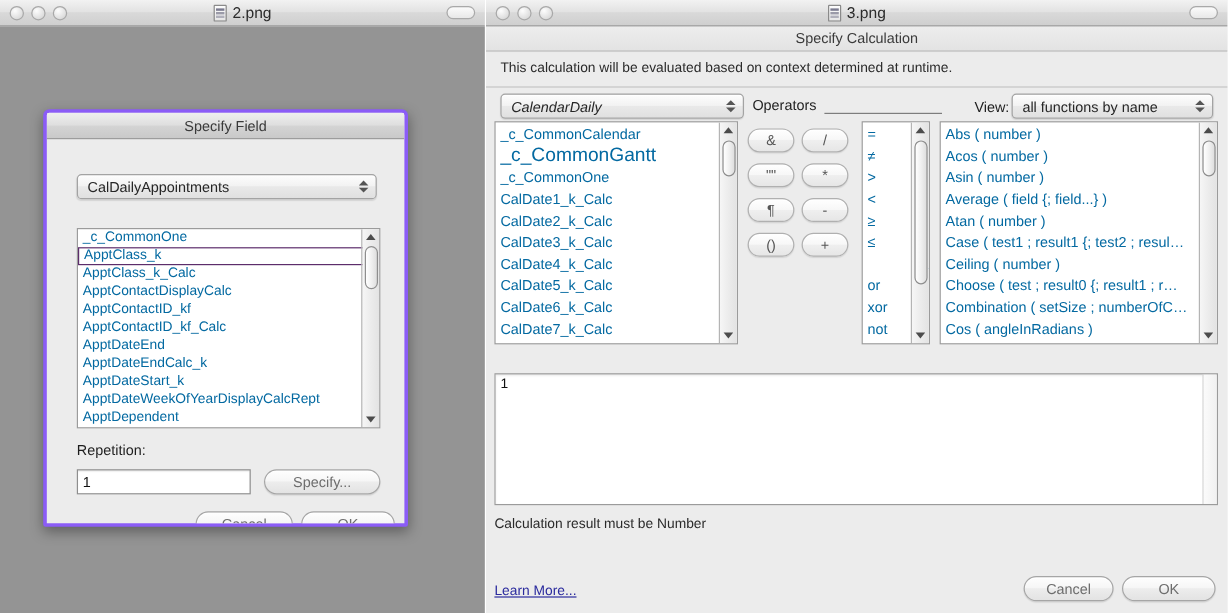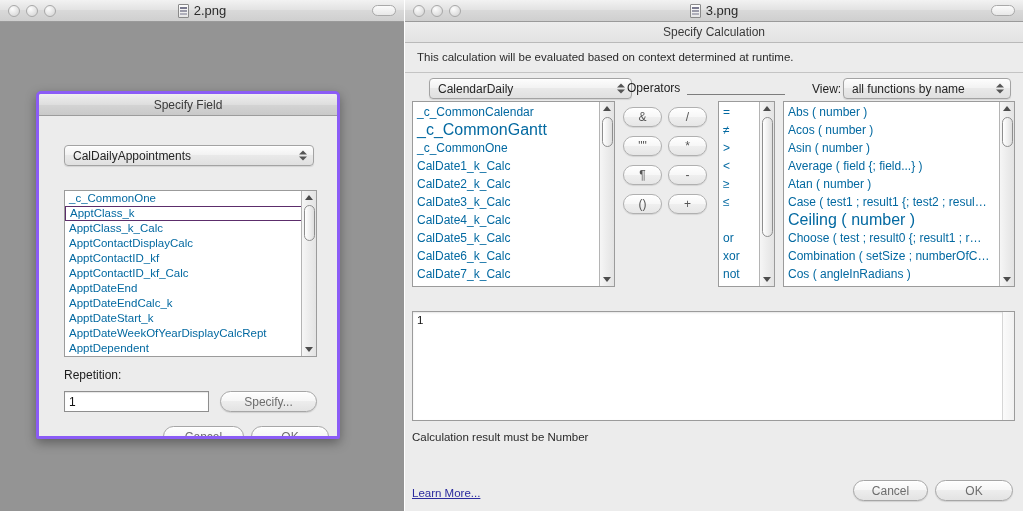--- a/index.html
+++ b/index.html
@@ -289,21 +289,21 @@
 
     <div class="subtitle">
       <span>Specify Calculation</span>
     </div>
 
     <div class="content">
 
       <div class="hint" style="position:absolute; left:12px; top:7px;">This calculation will be evaluated based on context determined at runtime.</div>
       <div class="sep" style="position:absolute; left:0; right:0; top:28px;"></div>
 
-      <div class="popup" style="position:absolute; left:24px; top:34px; width:203px;">
+      <div class="popup" style="position:absolute; left:12px; top:34px; width:203px;font-style:italic;">
         <span>CalendarDaily</span>
         <span class="arrows">
           <i class="up"></i>
             <i class="dn"></i>
         </span>
       </div>
 
       <div class="lbl" style="position:absolute; left:222px; top:37px; font-size:12px;">Operators</div>
       <div style="position:absolute; left:282px; top:50px; width:98px; height:1px; background:#7d7d7d;"></div>
 
@@ -376,21 +376,21 @@
       </div>
 
       <div class="listbox" style="position:absolute; left:378px; top:57px; width:232px; height:186px;">
         <ul style="padding-top:1px;">
           <li style="height:18px;line-height:18px;font-size:12px;">Abs ( number )</li>
           <li style="height:18px;line-height:18px;font-size:12px;">Acos ( number )</li>
           <li style="height:18px;line-height:18px;font-size:12px;">Asin ( number )</li>
           <li style="height:18px;line-height:18px;font-size:12px;">Average ( field {; field...} )</li>
           <li style="height:18px;line-height:18px;font-size:12px;">Atan ( number )</li>
           <li style="height:18px;line-height:18px;font-size:12px;">Case ( test1 ; result1 {; test2 ; resul…</li>
-          <li style="height:18px;line-height:18px;font-size:16px;">Ceiling ( number )</li>
+          <li style="height:18px;line-height:18px;font-size:12px;">Ceiling ( number )</li>
           <li style="height:18px;line-height:18px;font-size:12px;">Choose ( test ; result0 {; result1 ; r…</li>
           <li style="height:18px;line-height:18px;font-size:12px;">Combination ( setSize ; numberOfC…</li>
           <li style="height:18px;line-height:18px;font-size:12px;">Cos ( angleInRadians )</li>
         </ul>
         <div class="vscroll">
           <div class="arrow top">
               <i></i>
             </div>
           <div class="thumb" style="top:15px; height:30px;"></div>
           <div class="arrow bot">

